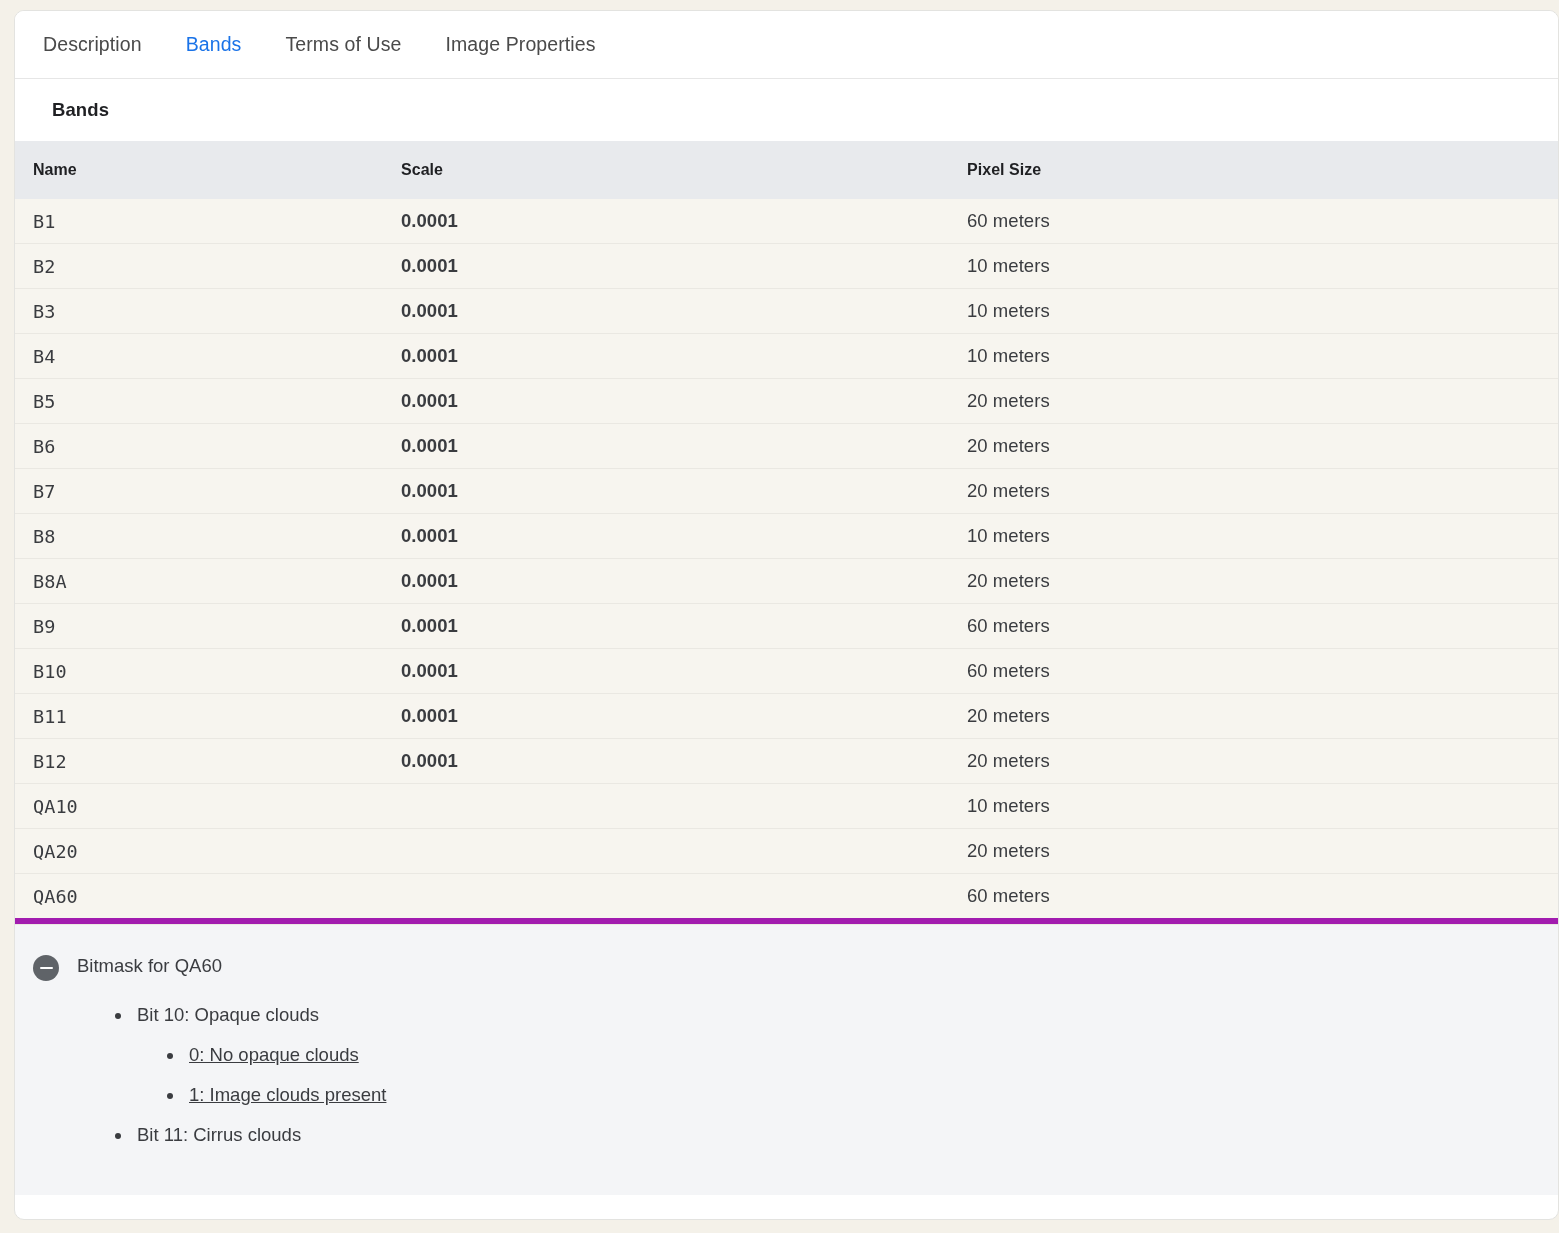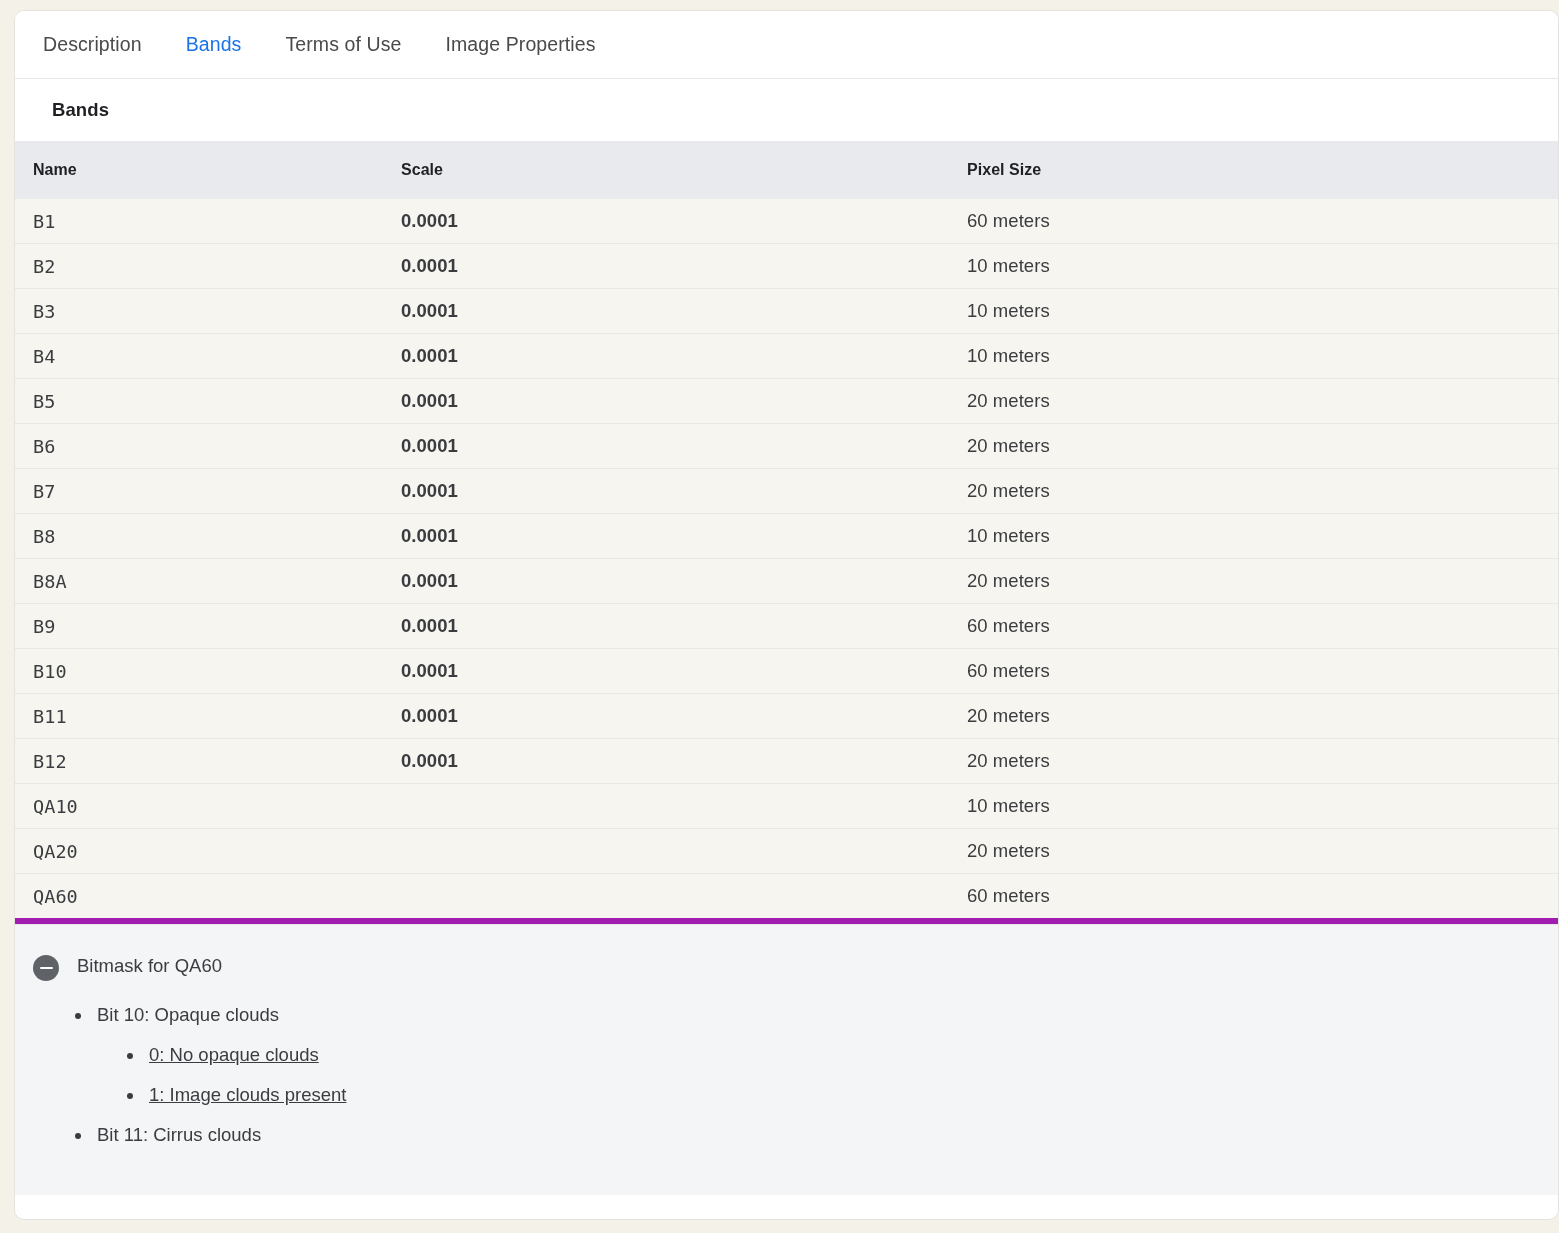--- a/index.html
+++ b/index.html
@@ -158,20 +158,21 @@
   ul.lvl1 {
     margin: 0;
     padding-left: 78px;
     list-style: disc;
   }
   ul.lvl1 > li {
     font-size: 18.5px;
     color: #3a3c40;
     line-height: 40px;
     padding-left: 4px;
+    margin-left: 40px;
   }
   ul.lvl2 {
     margin: 0;
     padding-left: 48px;
     list-style: disc;
     text-decoration: underline;
   }
   ul.lvl2 > li {
     font-size: 18.5px;
     color: #3a3c40;

